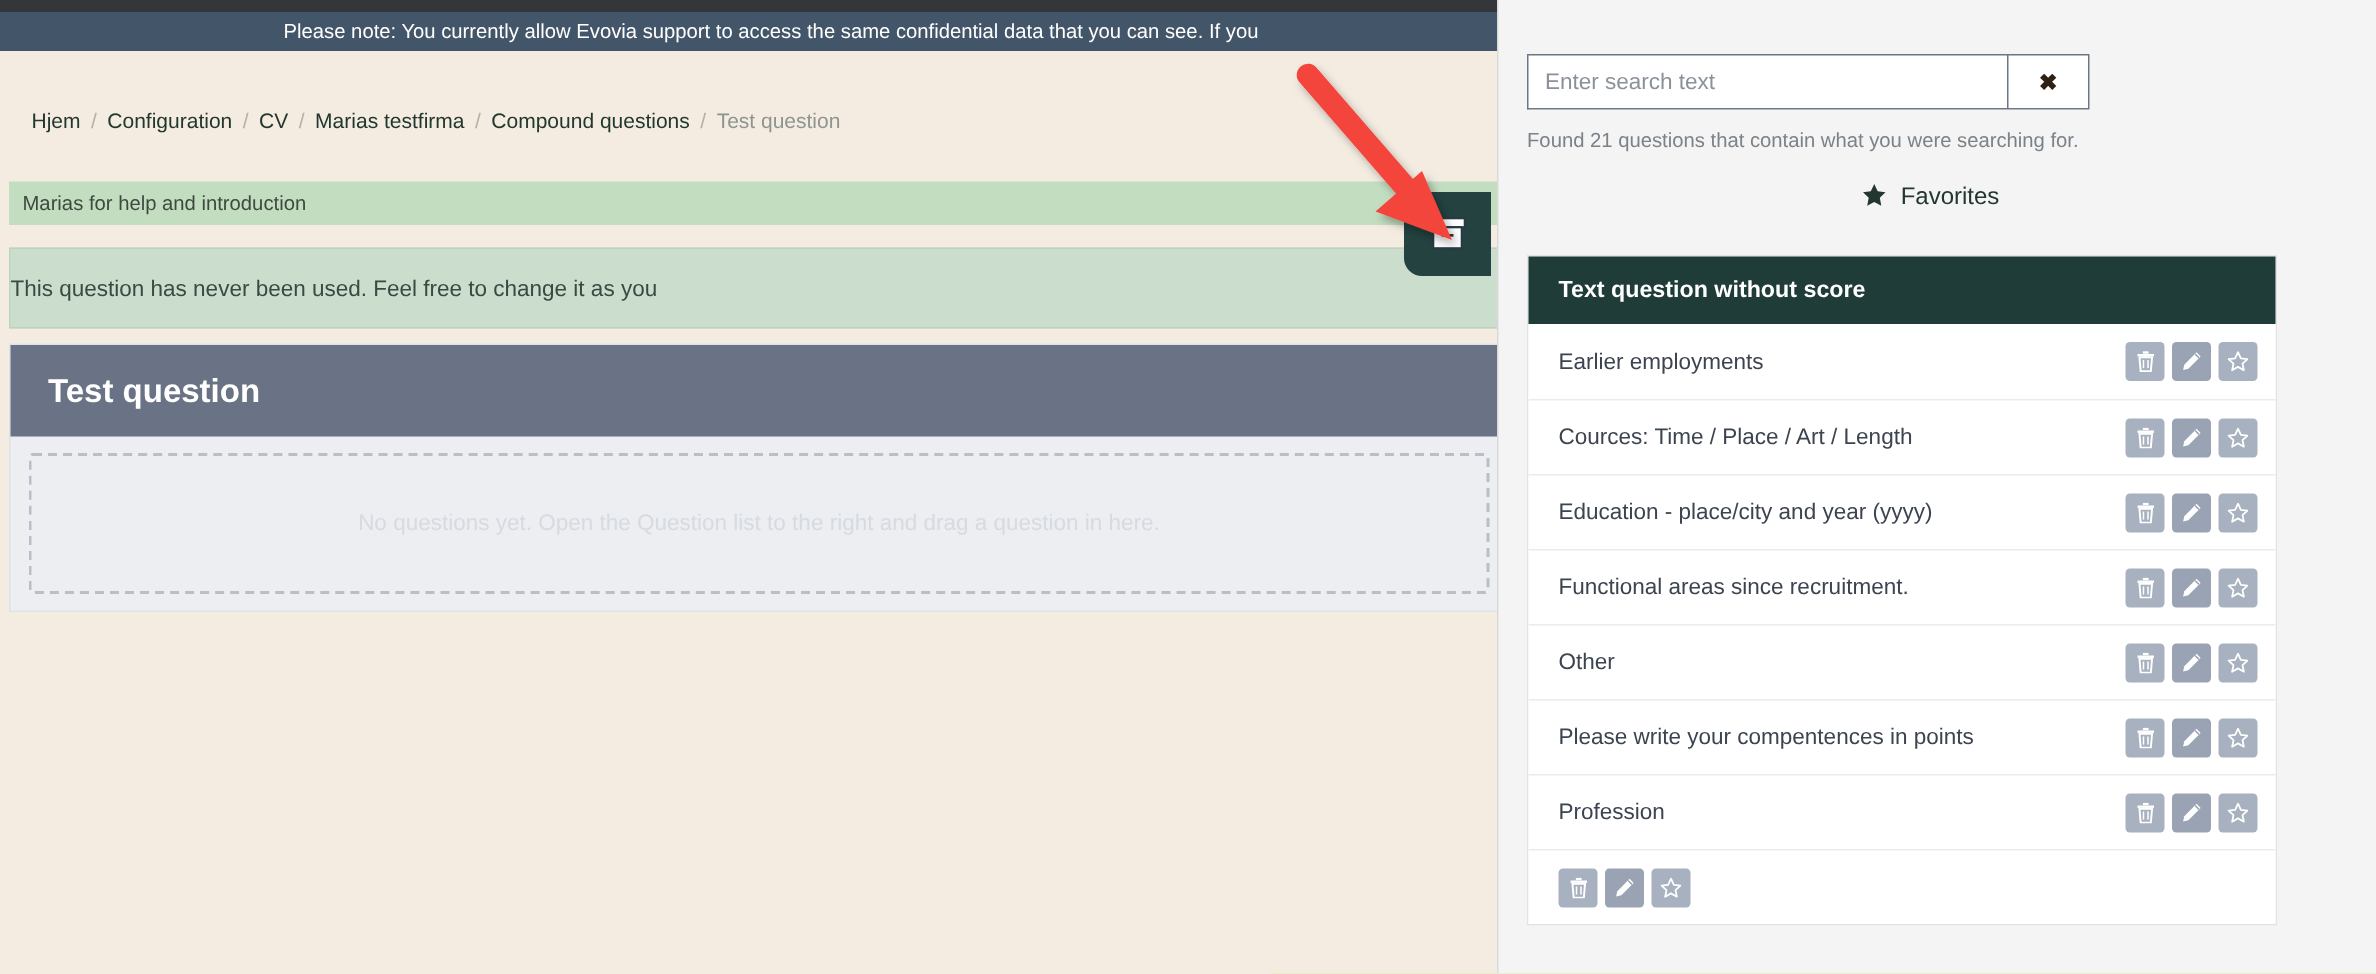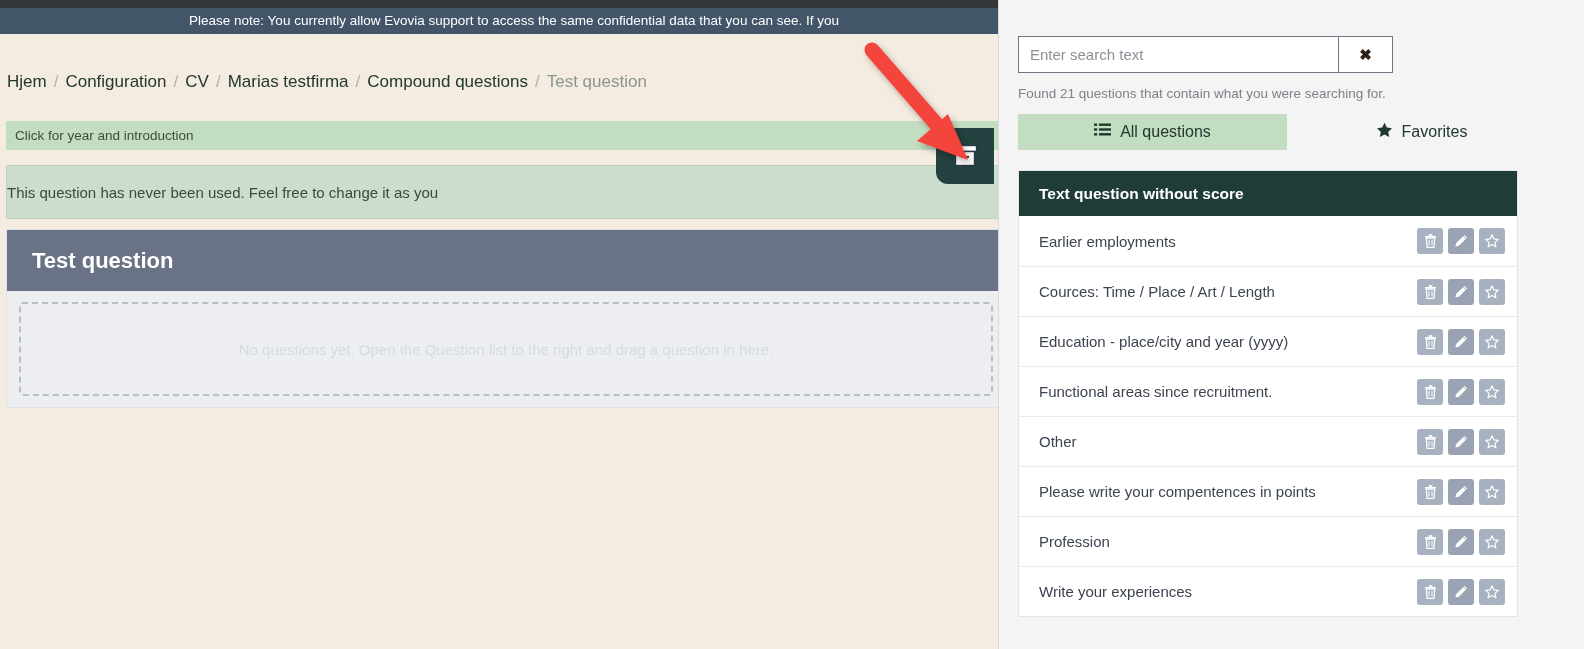--- a/index.html
+++ b/index.html
@@ -42,22 +42,22 @@
   .main-col {
     position: absolute;
     top: 34px; left: 0;
     width: 998px; height: 615px;
     background: #f4ece1;
     overflow: hidden;
   }
 
   .breadcrumb {
     position: absolute;
-    top: 38px; left: 7px;
-    font-size: 17px;
+    top: 38px; left: 21px;
+    font-size: 14px;
     color: #22382f;
     white-space: nowrap;
   }
   .breadcrumb .crumb { color: #22382f; }
   .breadcrumb .sep { color: #b4b0a6; margin: 0 7px; }
   .breadcrumb .crumb.current { color: #8d9590; }
 
   .help-bar {
     position: absolute;
     top: 87px; left: 6px;
@@ -279,21 +279,21 @@
 <div id="app">
 
   <div class="top-strip"></div>
 
   <div class="support-banner">Please note: You currently allow Evovia support to access the same confidential data that you can see. If you</div>
 
   <div class="main-col">
 
     <div class="breadcrumb" id="breadcrumb"><span class="crumb">Hjem</span><span class="sep">/</span><span class="crumb">Configuration</span><span class="sep">/</span><span class="crumb">CV</span><span class="sep">/</span><span class="crumb">Marias testfirma</span><span class="sep">/</span><span class="crumb">Compound questions</span><span class="sep">/</span><span class="crumb current">Test question</span></div>
 
-    <div class="help-bar">Click for year and introduction</div>
+    <div class="help-bar">Marias for help and introduction</div>
 
     <div class="info-bar">This question has never been used. Feel free to change it as you</div>
 
     <div class="q-card">
       <div class="q-card-header">Test question</div>
       <div class="q-card-body">
         <div class="dropzone">
           <div class="dropzone-hint">No questions yet. Open the Question list to the right and drag a question in here.</div>
         </div>
       </div>
@@ -314,33 +314,20 @@
   <div class="right-panel">
 
     <div class="search-row">
       <input class="search-input" type="text" placeholder="Enter search text" style="">
       <button class="search-clear">✖</button>
     </div>
 
     <div class="found-text">Found 21 questions that contain what you were searching for.</div>
 
     <div class="tabs">
-      <button class="tab active">
-        <span>
-          <svg width="17" height="14" viewBox="0 0 17 14" aria-hidden="true">
-            <rect x="0" y="0.5" width="3.2" height="2.4" fill="#22382f"></rect>
-            <rect x="0" y="5.3" width="3.2" height="2.4" fill="#22382f"></rect>
-            <rect x="0" y="10.1" width="3.2" height="2.4" fill="#22382f"></rect>
-            <rect x="5" y="0.5" width="12" height="2.4" fill="#22382f"></rect>
-            <rect x="5" y="5.3" width="12" height="2.4" fill="#22382f"></rect>
-            <rect x="5" y="10.1" width="12" height="2.4" fill="#22382f"></rect>
-          </svg>
-        </span>
-        <span>All questions</span>
-      </button>
       <button class="tab">
         <span>
           <svg width="17" height="16" viewBox="0 0 17 16" aria-hidden="true">
             <polygon points="8.5,0.7 10.8,5.5 16,6.2 12.2,9.9 13.2,15.1 8.5,12.6 3.8,15.1 4.8,9.9 1,6.2 6.2,5.5" fill="#22382f"></polygon>
           </svg>
         </span>
         <span>Favorites</span>
       </button>
     </div>
 
@@ -558,21 +545,20 @@
               <button class="icon-btn dim">
                 <span>
                   <svg width="14" height="14" viewBox="0 0 14 14">
                     <polygon points="7,0.8 8.9,4.9 13.3,5.4 10,8.4 10.9,12.8 7,10.6 3.1,12.8 4,8.4 0.7,5.4 5.1,4.9" fill="none" stroke="#fff" stroke-width="1.2" stroke-linejoin="round"></polygon>
                   </svg>
                 </span>
               </button>
             </div>
           </div>
           <div class="q-row">
-            <div class="q-row-label">Write your experiences</div>
             <div class="q-row-actions">
               <button class="icon-btn dim">
                 <span>
                   <svg width="13" height="14" viewBox="0 0 13 14">
                     <rect x="1" y="2" width="11" height="1.6" fill="#fff"></rect>
                     <rect x="4.6" y="0.2" width="3.8" height="1.6" fill="#fff"></rect>
                     <path d="M2.3 4.2 h8.4 l-0.8 9.2 h-6.8 z" fill="none" stroke="#fff" stroke-width="1.3"></path>
                     <rect x="4.5" y="6" width="1" height="5.4" fill="#fff"></rect>
                     <rect x="7.5" y="6" width="1" height="5.4" fill="#fff"></rect>
                   </svg>

